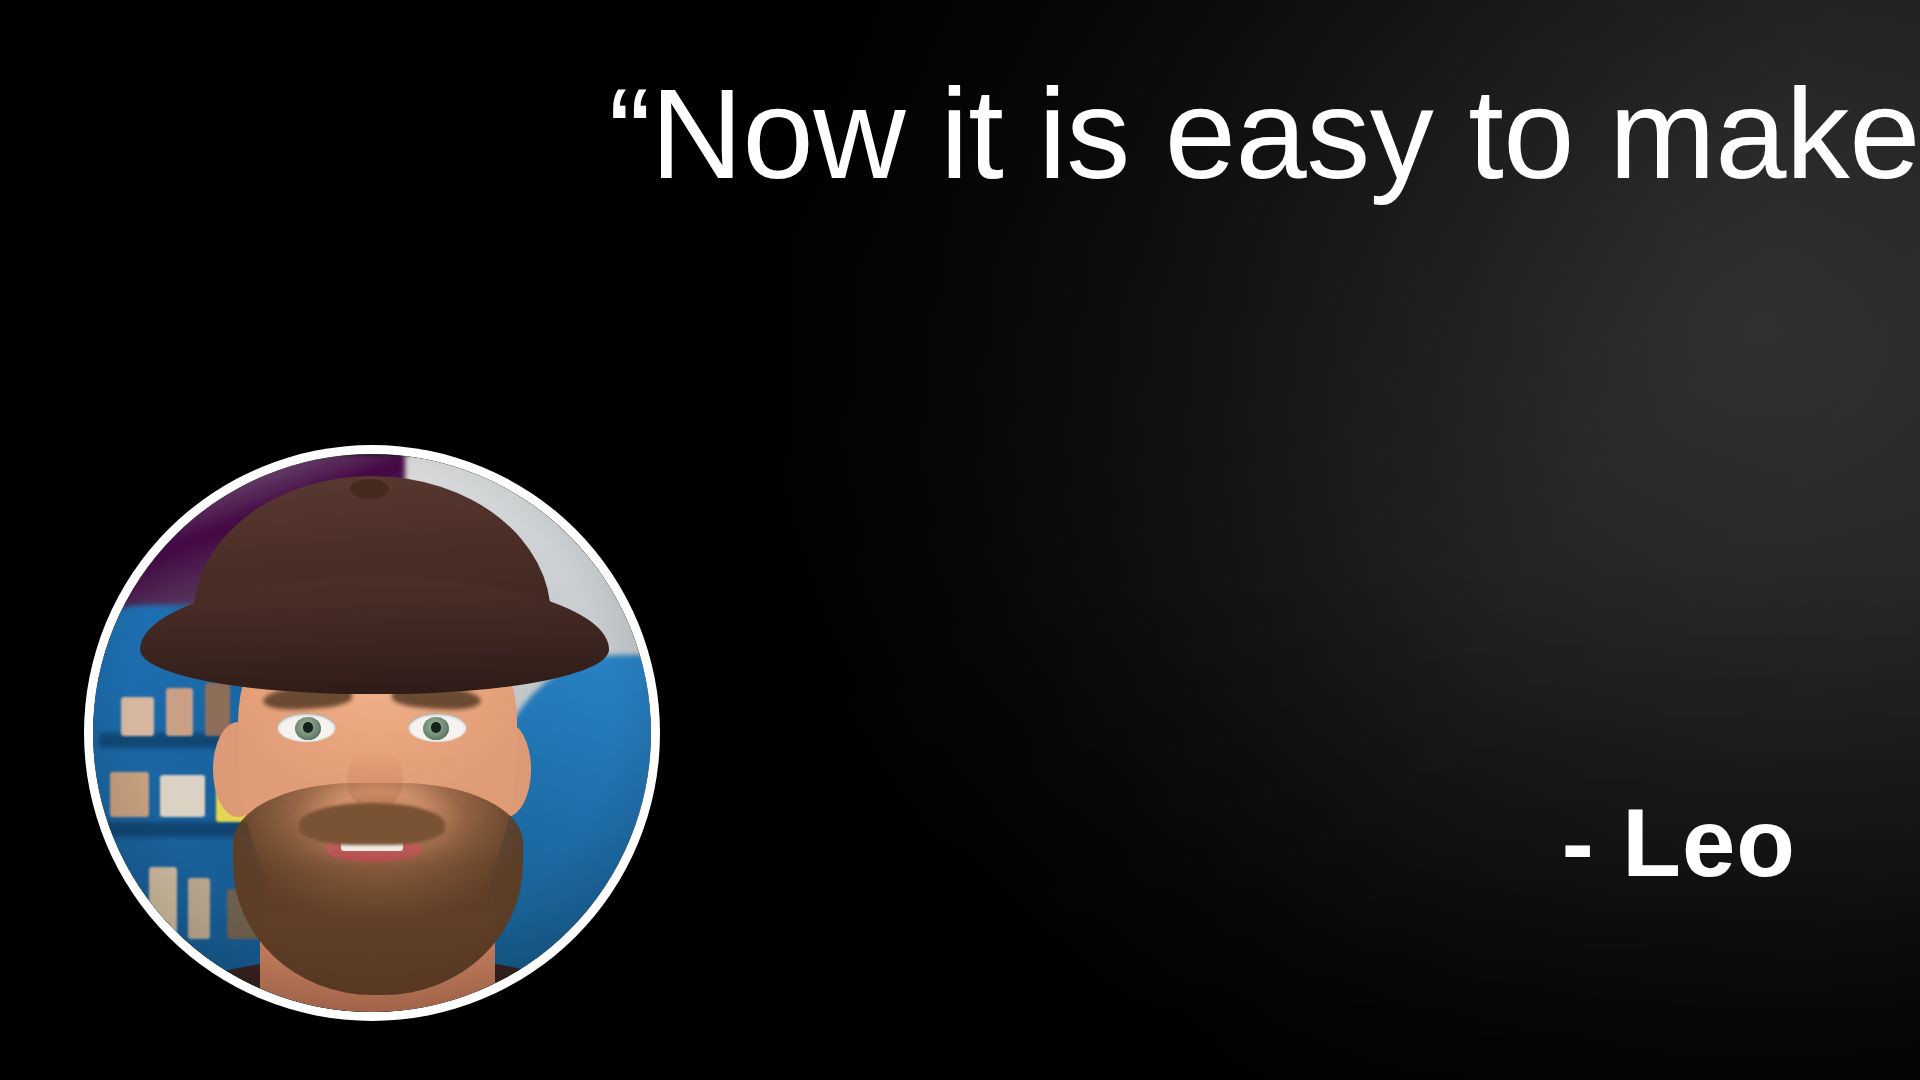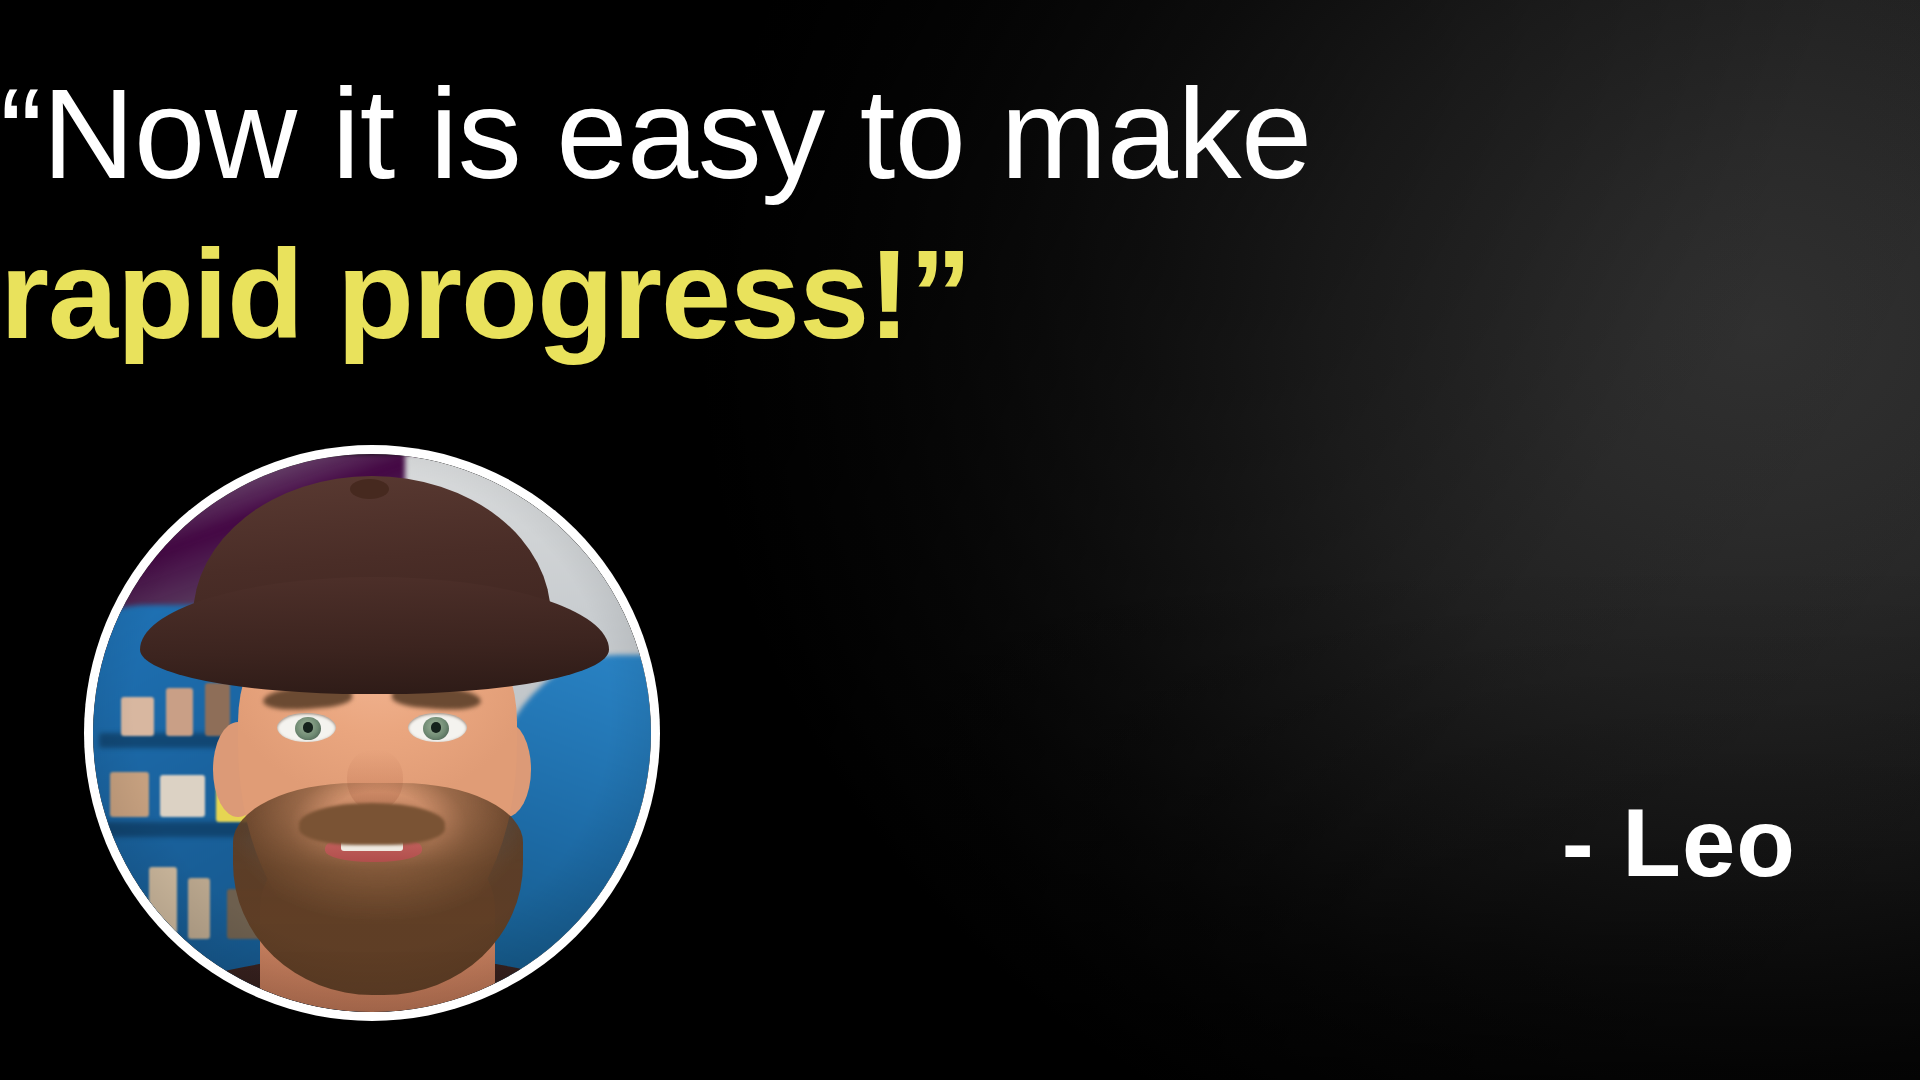--- a/index.html
+++ b/index.html
@@ -41,21 +41,21 @@
     inset: 0;
     background:
       linear-gradient(to top, rgba(0,0,0,0.62) 0%, rgba(0,0,0,0.25) 22%, rgba(0,0,0,0) 48%);
   }
 
   
   #quote-block {
     position: absolute;
     left: 0; top: 48px;
     width: 1920px;
-    text-align: left;
+    text-align: right;
     z-index: 5;
   }
   .quote-line {
     display: block;
     line-height: 1.0;
     letter-spacing: -0.5px;
     white-space: nowrap;
   }
   #quote-line-1 {
     font-size: 128px;
@@ -232,21 +232,20 @@
 <body>
 
 <div id="card">
 
   <div id="bg-gradient"></div>
   <div id="bg-sheen"></div>
   <div id="bg-bottom-dark"></div>
 
   <div id="quote-block">
     <span class="quote-line" id="quote-line-1">“Now it is easy to make</span>
-    <span class="quote-line" id="quote-line-2">rapid progress!”</span>
   </div>
 
   <div id="avatar">
     <div id="avatar-photo">
       <div class="ph-wall-left ph-blur"></div>
       <div class="ph-wall-right ph-blur"></div>
       <div class="ph-blue-panel ph-blur"></div>
       <div class="ph-blue-arch ph-blur"></div>
 
       <div class="ph-shelf ph-blur" style="left:1%;top:50%;width:34%;height:2.6%;"></div>

